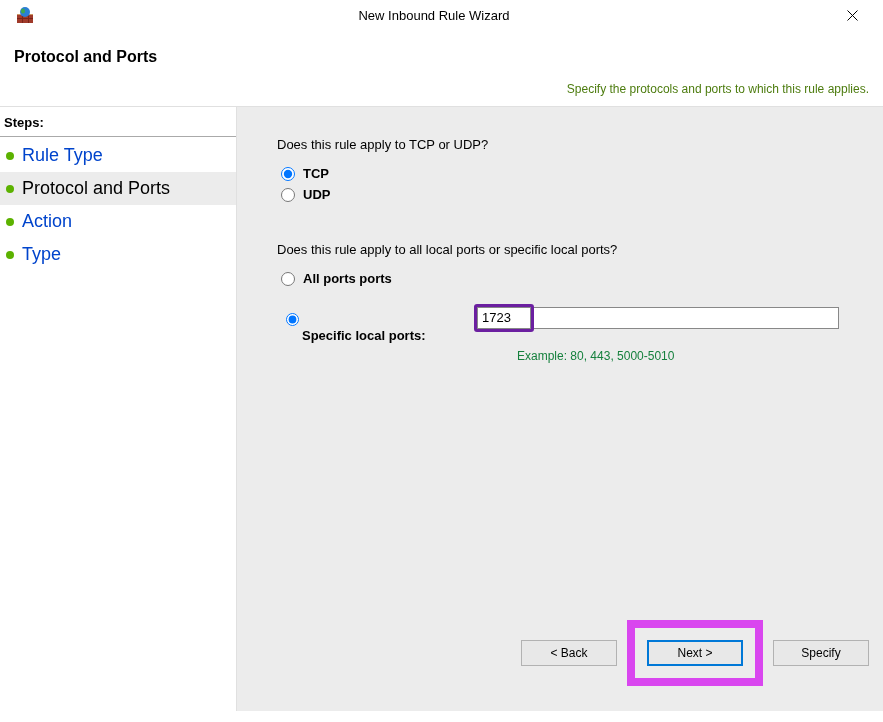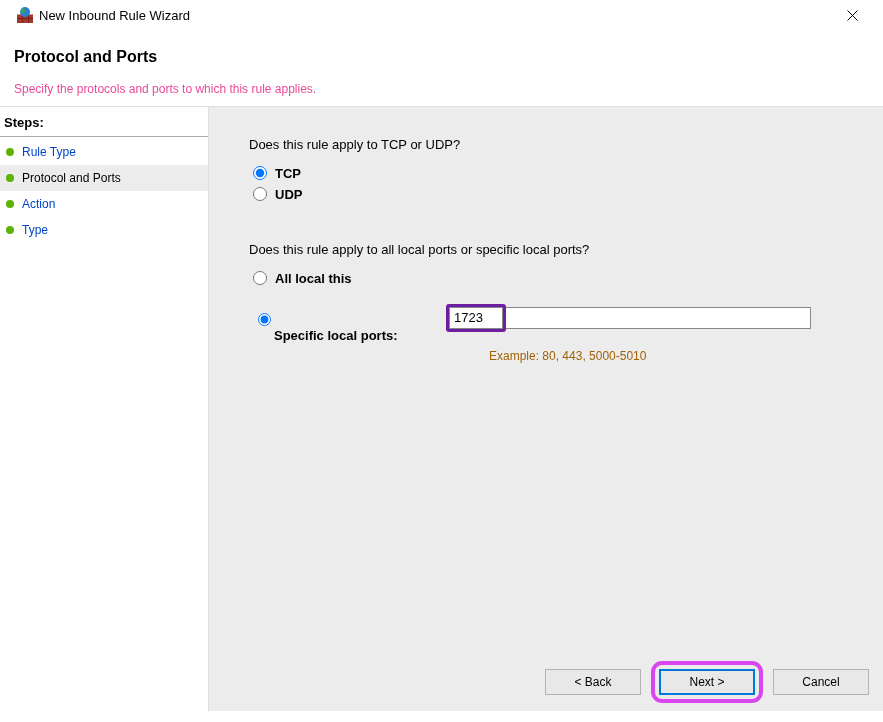--- a/index.html
+++ b/index.html
@@ -18,20 +18,21 @@
     height: 722px;
     position: relative;
     box-sizing: border-box;
   }
   .titlebar {
     height: 30px;
     display: flex;
     align-items: center;
     padding: 0 8px 0 17px;
     box-sizing: border-box;
+    text-align: center;
   }
   .titlebar .icon {
     width: 16px;
     height: 16px;
     margin-right: 6px;
     display: inline-flex;
     align-items: center;
     justify-content: center;
   }
   .titlebar .title {
@@ -52,46 +53,47 @@
     padding: 18px 14px 10px 14px;
     border-bottom: 1px solid #e0e0e0;
   }
   .header-area h1 {
     margin: 0 0 16px 0;
     font-size: 16px;
     font-weight: 700;
   }
   .header-area .subtitle {
     font-size: 12px;
-    color: #ec4899;
+    color: #4d7c0f;
+    text-align: right;
   }
 
   .body-area {
     display: flex;
     height: 604px;
   }
 
   .steps-panel {
-    width: 208px;
+    width: 236px;
     box-sizing: border-box;
     background: #fff;
   }
   .steps-panel .steps-header {
     font-weight: 700;
     font-size: 13px;
     padding: 8px 4px 6px 4px;
     border-bottom: 1px solid #aaa;
     margin-bottom: 2px;
   }
   .steps-list { list-style: none; margin: 0; padding: 0; }
   .steps-list li {
     display: flex;
     align-items: center;
     padding: 6px 6px 6px 6px;
-    font-size: 12px;
+    font-size: 18px;
     cursor: default;
   }
   .steps-list li .bullet {
     width: 8px;
     height: 8px;
     border-radius: 50%;
     background: #5cb200;
     margin-right: 8px;
   }
   .steps-list li .step-label { color: #0044cc; }
@@ -105,21 +107,21 @@
     padding: 30px 28px 0 40px;
     box-sizing: border-box;
     border-left: 1px solid #e0e0e0;
   }
   .question {
     font-size: 13px;
     margin-bottom: 14px;
   }
   .radio-row {
     display: flex;
-    align-items: flex-start;
+    align-items: flex-end;
     font-size: 13px;
     margin-bottom: 6px;
     padding-left: 4px;
   }
   .radio-row input[type=radio] {
     margin: 0 8px 0 0;
     width: 14px;
     height: 14px;
   }
   .radio-row label { font-weight: 700; }
@@ -156,50 +158,50 @@
     border-left: none;
     height: 22px;
     width: 305px;
     background: #fff;
     box-sizing: border-box;
     display: inline-block;
   }
   .ports-container { display: flex; align-items: center; }
   .example-text {
     font-size: 12px;
-    color: #a16207;
+    color: #15803d;
     margin-left: 240px;
     margin-top: 2px;
   }
 
   .button-bar {
     position: absolute;
-    bottom: 8px;
+    bottom: 25px;
     right: 14px;
     display: flex;
     align-items: center;
     gap: 10px;
   }
   .btn {
     width: 96px;
     height: 26px;
     background: #e8e8e8;
     border: 1px solid #b2b2b2;
     font-size: 12px;
     font-family: inherit;
     cursor: default;
     display: inline-flex;
     align-items: center;
     justify-content: center;
     box-sizing: border-box;
   }
   .next-wrap {
-    border: 4px solid #d946ef;
-    border-radius: 11px;
-    padding: 4px;
+    border: 8px solid #d946ef;
+    border-radius: 0;
+    padding: 12px;
   }
   .btn.next {
     border: 2px solid #0078d7;
     background: #e8e8e8;
   }
 </style>
 </head>
 <body>
 
 <div class="window">
@@ -266,41 +268,41 @@
         <input type="radio" name="proto" style="">
         <label>UDP</label>
       </div>
 
       <div class="section-gap"></div>
 
       <div class="question">Does this rule apply to all local ports or specific local ports?</div>
 
       <div class="radio-row">
         <input type="radio" name="ports" style="">
-        <label>All local this</label>
+        <label>All ports ports</label>
       </div>
 
       <div class="ports-row">
         <input type="radio" name="ports" checked="" style="">
         <label style="width:156px;">Specific local ports:</label>
         <div class="ports-container">
           <span class="ports-input-wrap">
             <input class="ports-input" type="text" value="1723" style="">
           </span>
           <span class="ports-extra"></span>
         </div>
       </div>
 
       <div class="example-text">Example: 80, 443, 5000-5010</div>
 
       <div class="button-bar">
         <button class="btn">&lt; Back</button>
         <span class="next-wrap">
           <button class="btn next">Next &gt;</button>
         </span>
-        <button class="btn">Cancel</button>
+        <button class="btn">Specify</button>
       </div>
 
     </div>
 
   </div>
 
 </div>
 
 </body></html>

